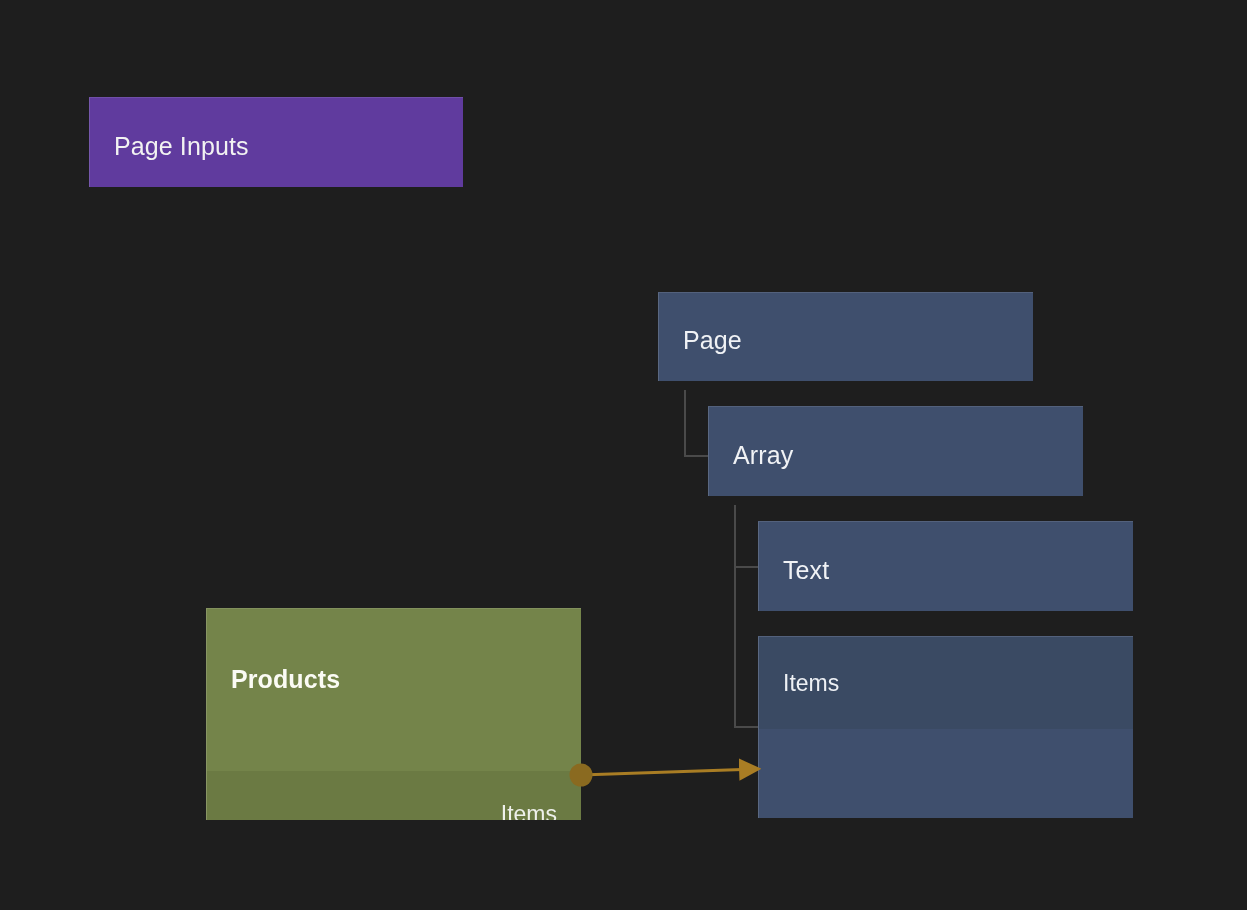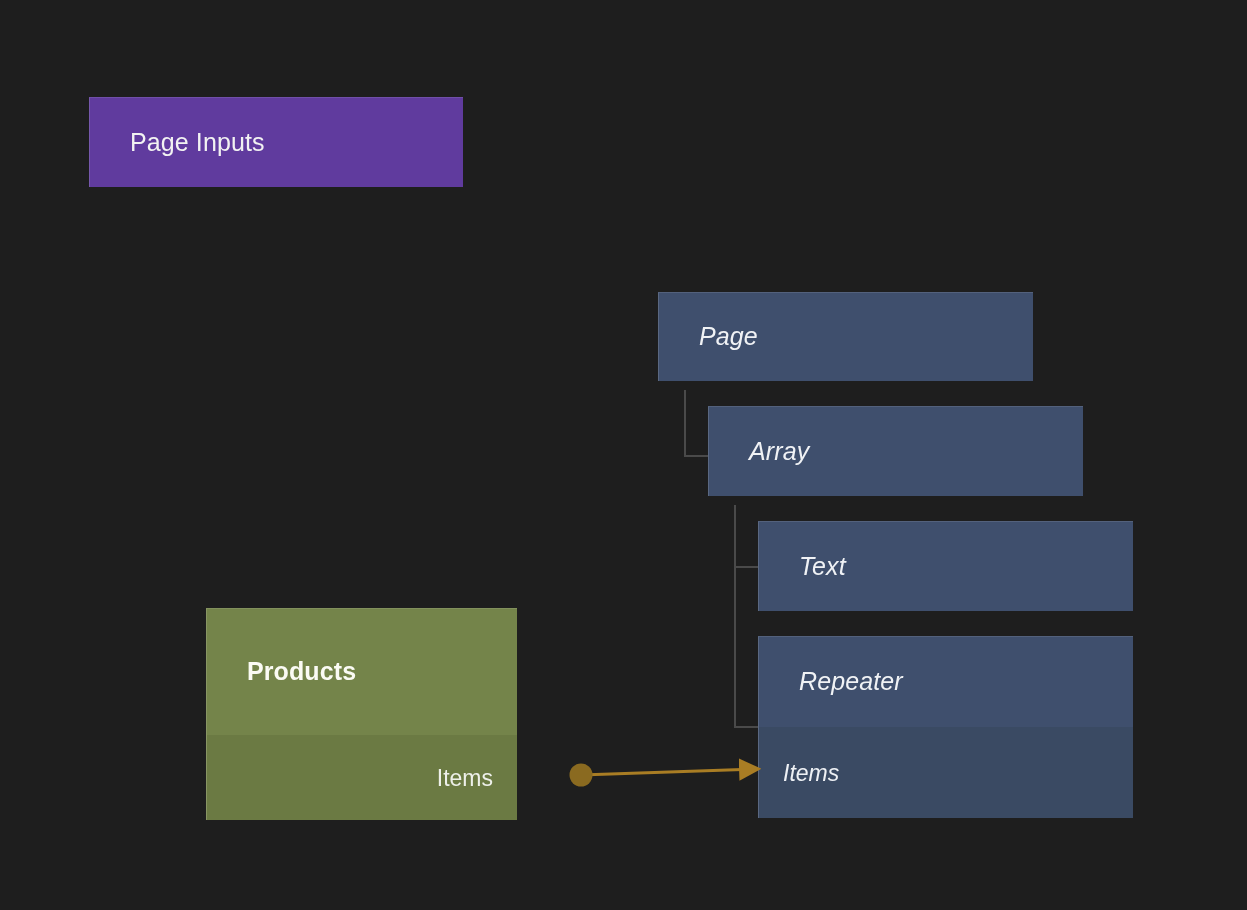--- a/index.html
+++ b/index.html
@@ -32,41 +32,42 @@
     border-top: 1px solid rgba(255,255,255,0.10);
     display: flex;
     flex-direction: column;
     overflow: hidden;
   }
   .node-head {
     flex: 1 1 auto;
     display: flex;
     flex-direction: column;
     justify-content: center;
-    padding: 0 40px;
+    padding: 0 24px;
+    margin-top: 8px;
   }
   .node-title {
     color: #f2f2f2;
     font-size: 25px;
     line-height: 1.18;
     letter-spacing: .1px;
     white-space: nowrap;
   }
   .node-subtitle {
     color: #b9bfb0;
     font-size: 23px;
     line-height: 1.18;
     white-space: nowrap;
   }
 
   
   .node--purple { background: #603b9e; }
 
   
-  .node--blue { background: #3f4f6d; font-style: italic; }
+  .node--blue { background: #3f4f6d; }
   .node--blue .node-title { color: #f0f2f5; }
 
   
   .node--green { background: #74844a; }
   .node--green .node-title { color: #fbfbf4; font-weight: 600; }
 
   
   .port-row {
     position: relative;
     flex: 0 0 auto;
@@ -138,29 +139,26 @@
     </div>
   </div>
 
   <div class="node node--blue" style="left:758px; top:521px; width:375px; height:90px;">
     <div class="node-head">
       <div class="node-title">Text</div>
     </div>
   </div>
 
   <div class="node node--blue" style="left:758px; top:636px; width:375px; height:182px;">
-    <div class="node-head" style="height:90px; flex:0 0 90px;">
-      <div class="node-title">Repeater</div>
-    </div>
     <div class="port-row port-row--in" style="height:92px;">
       <span class="port-label">Items</span>
     </div>
   </div>
 
-  <div class="node node--green" style="left:206px; top:608px; width:311px; height:212px;">
+  <div class="node node--green" style="left:206px; top:608px; width:375px; height:212px;gap:28px;">
     <div class="node-head" style="height:126px; flex:0 0 126px; justify-content:center;">
       <div class="node-title">Products</div>
     </div>
     <div class="port-row port-row--out" style="height:86px;">
       <span class="port-label">Items</span>
     </div>
   </div>
 
   <svg id="edges" viewBox="0 0 1247 910" width="1247" height="910">
     <defs>

